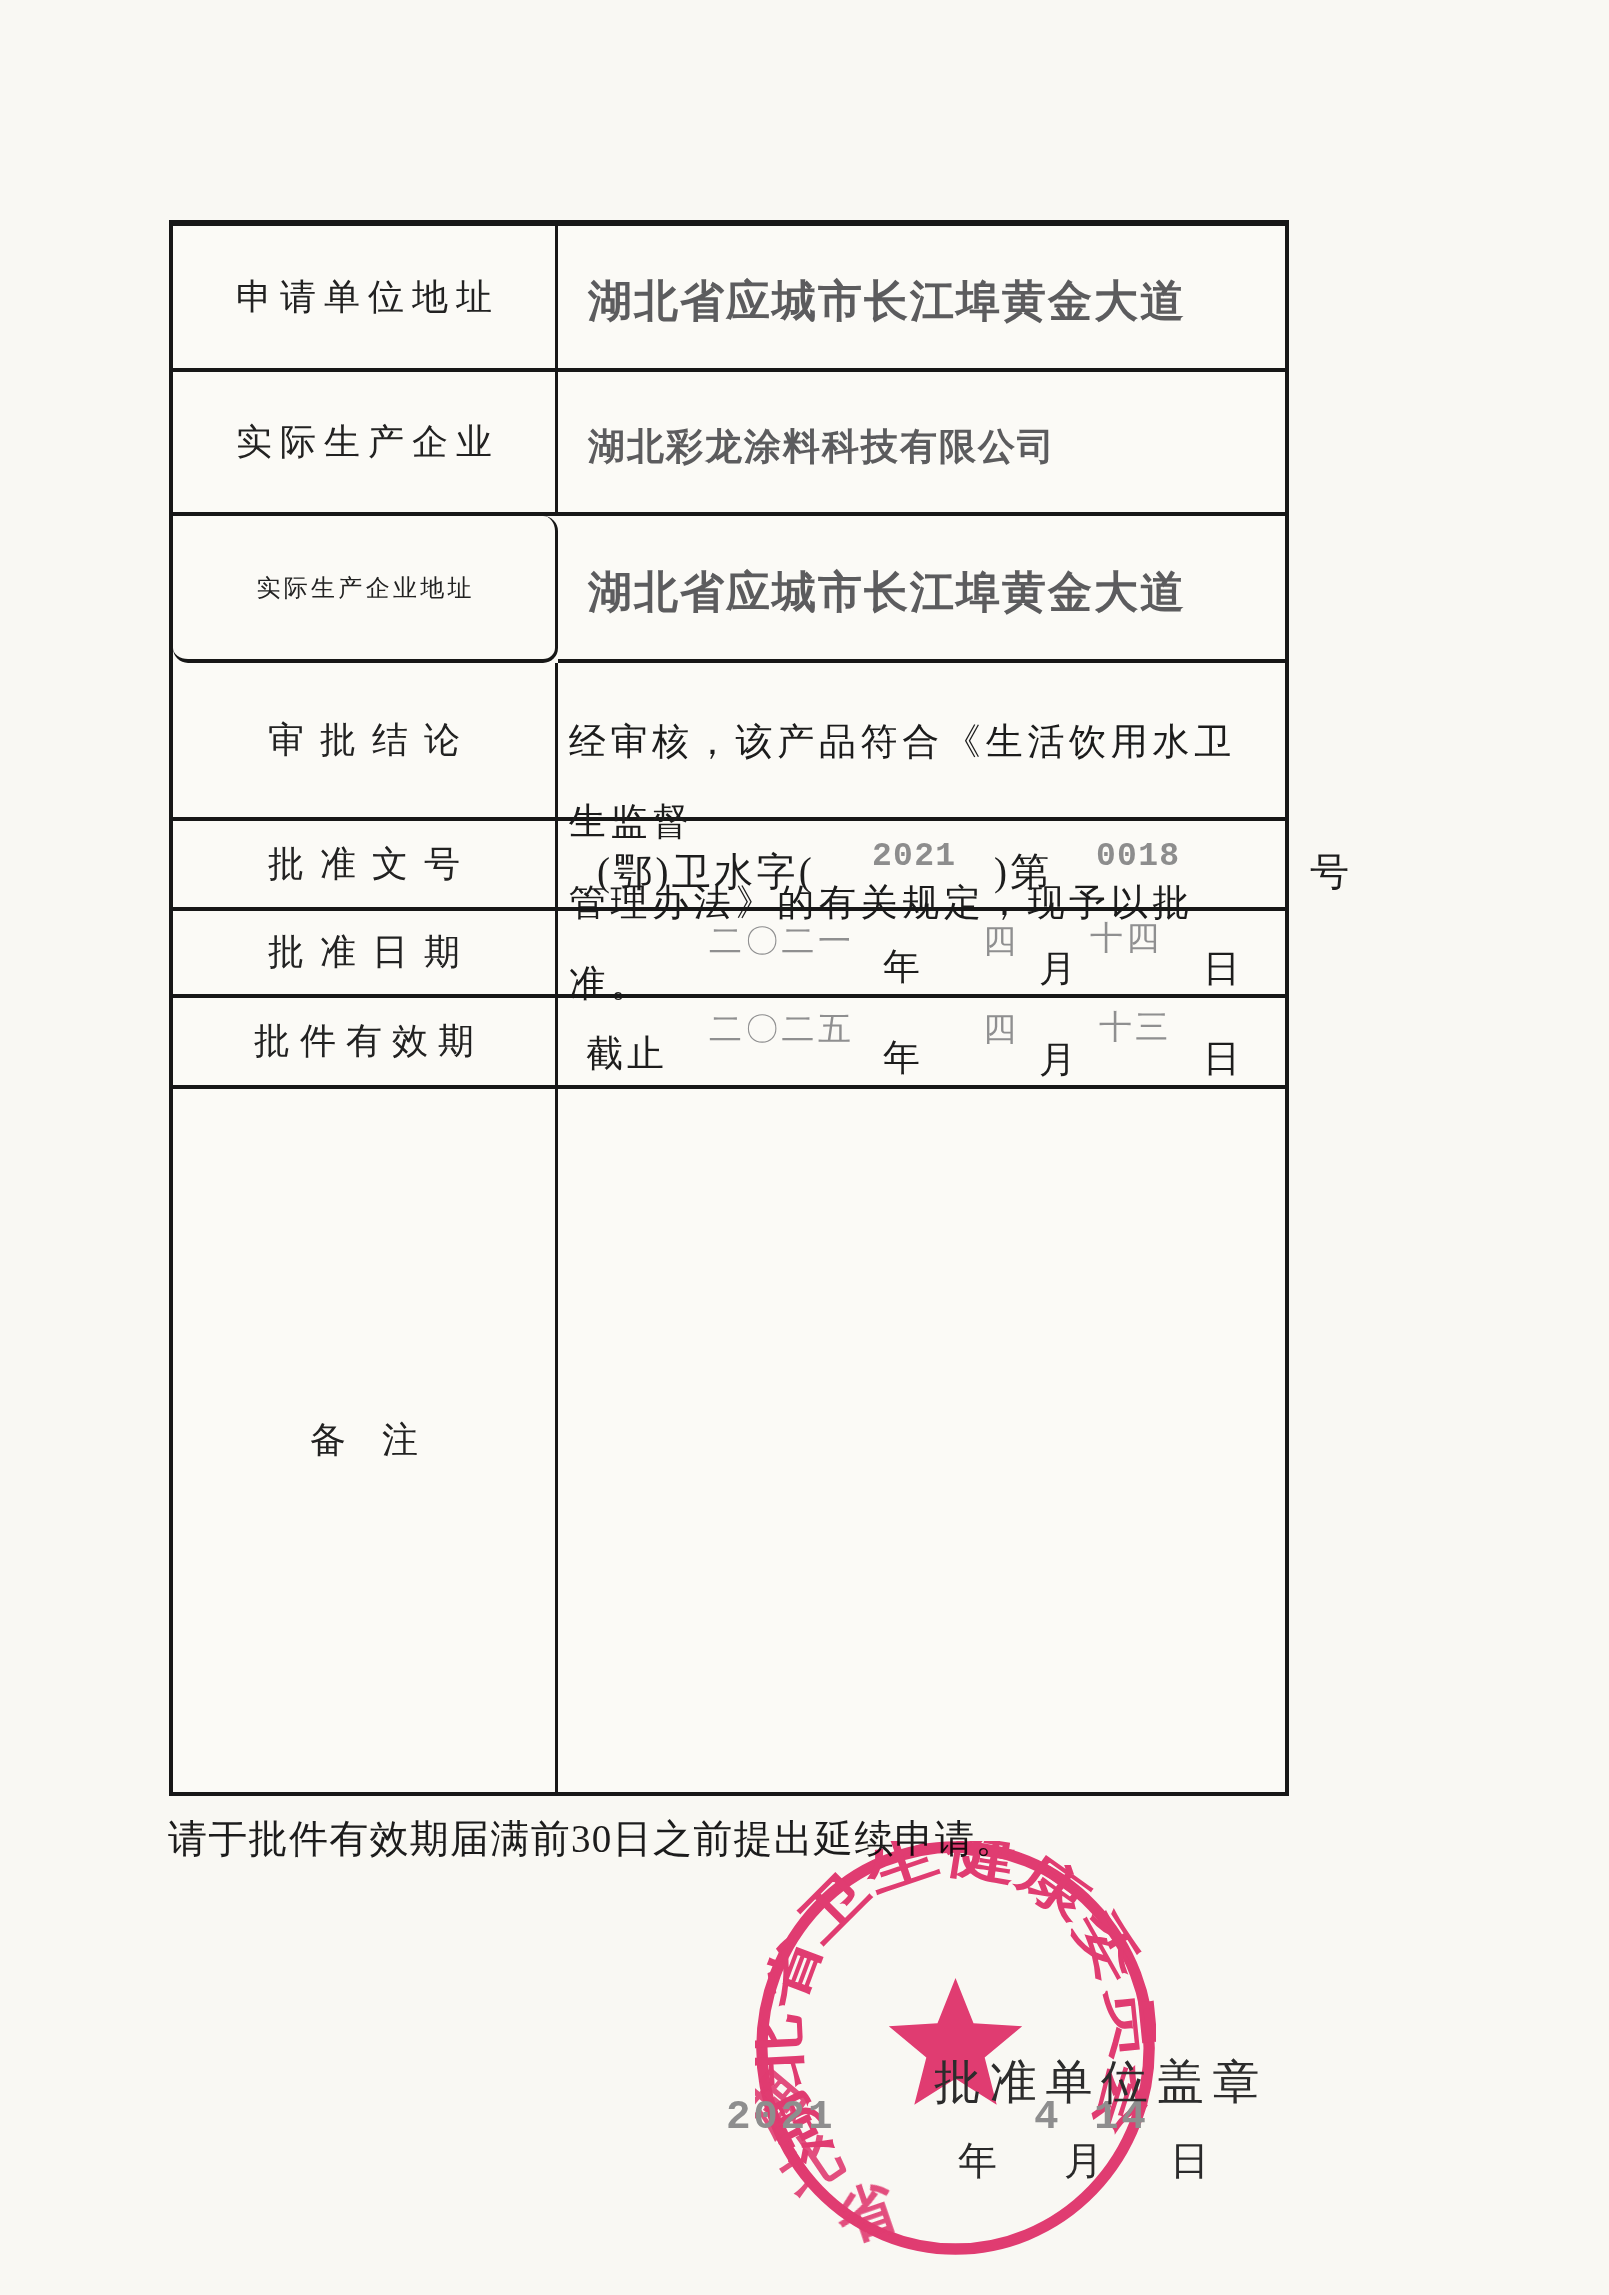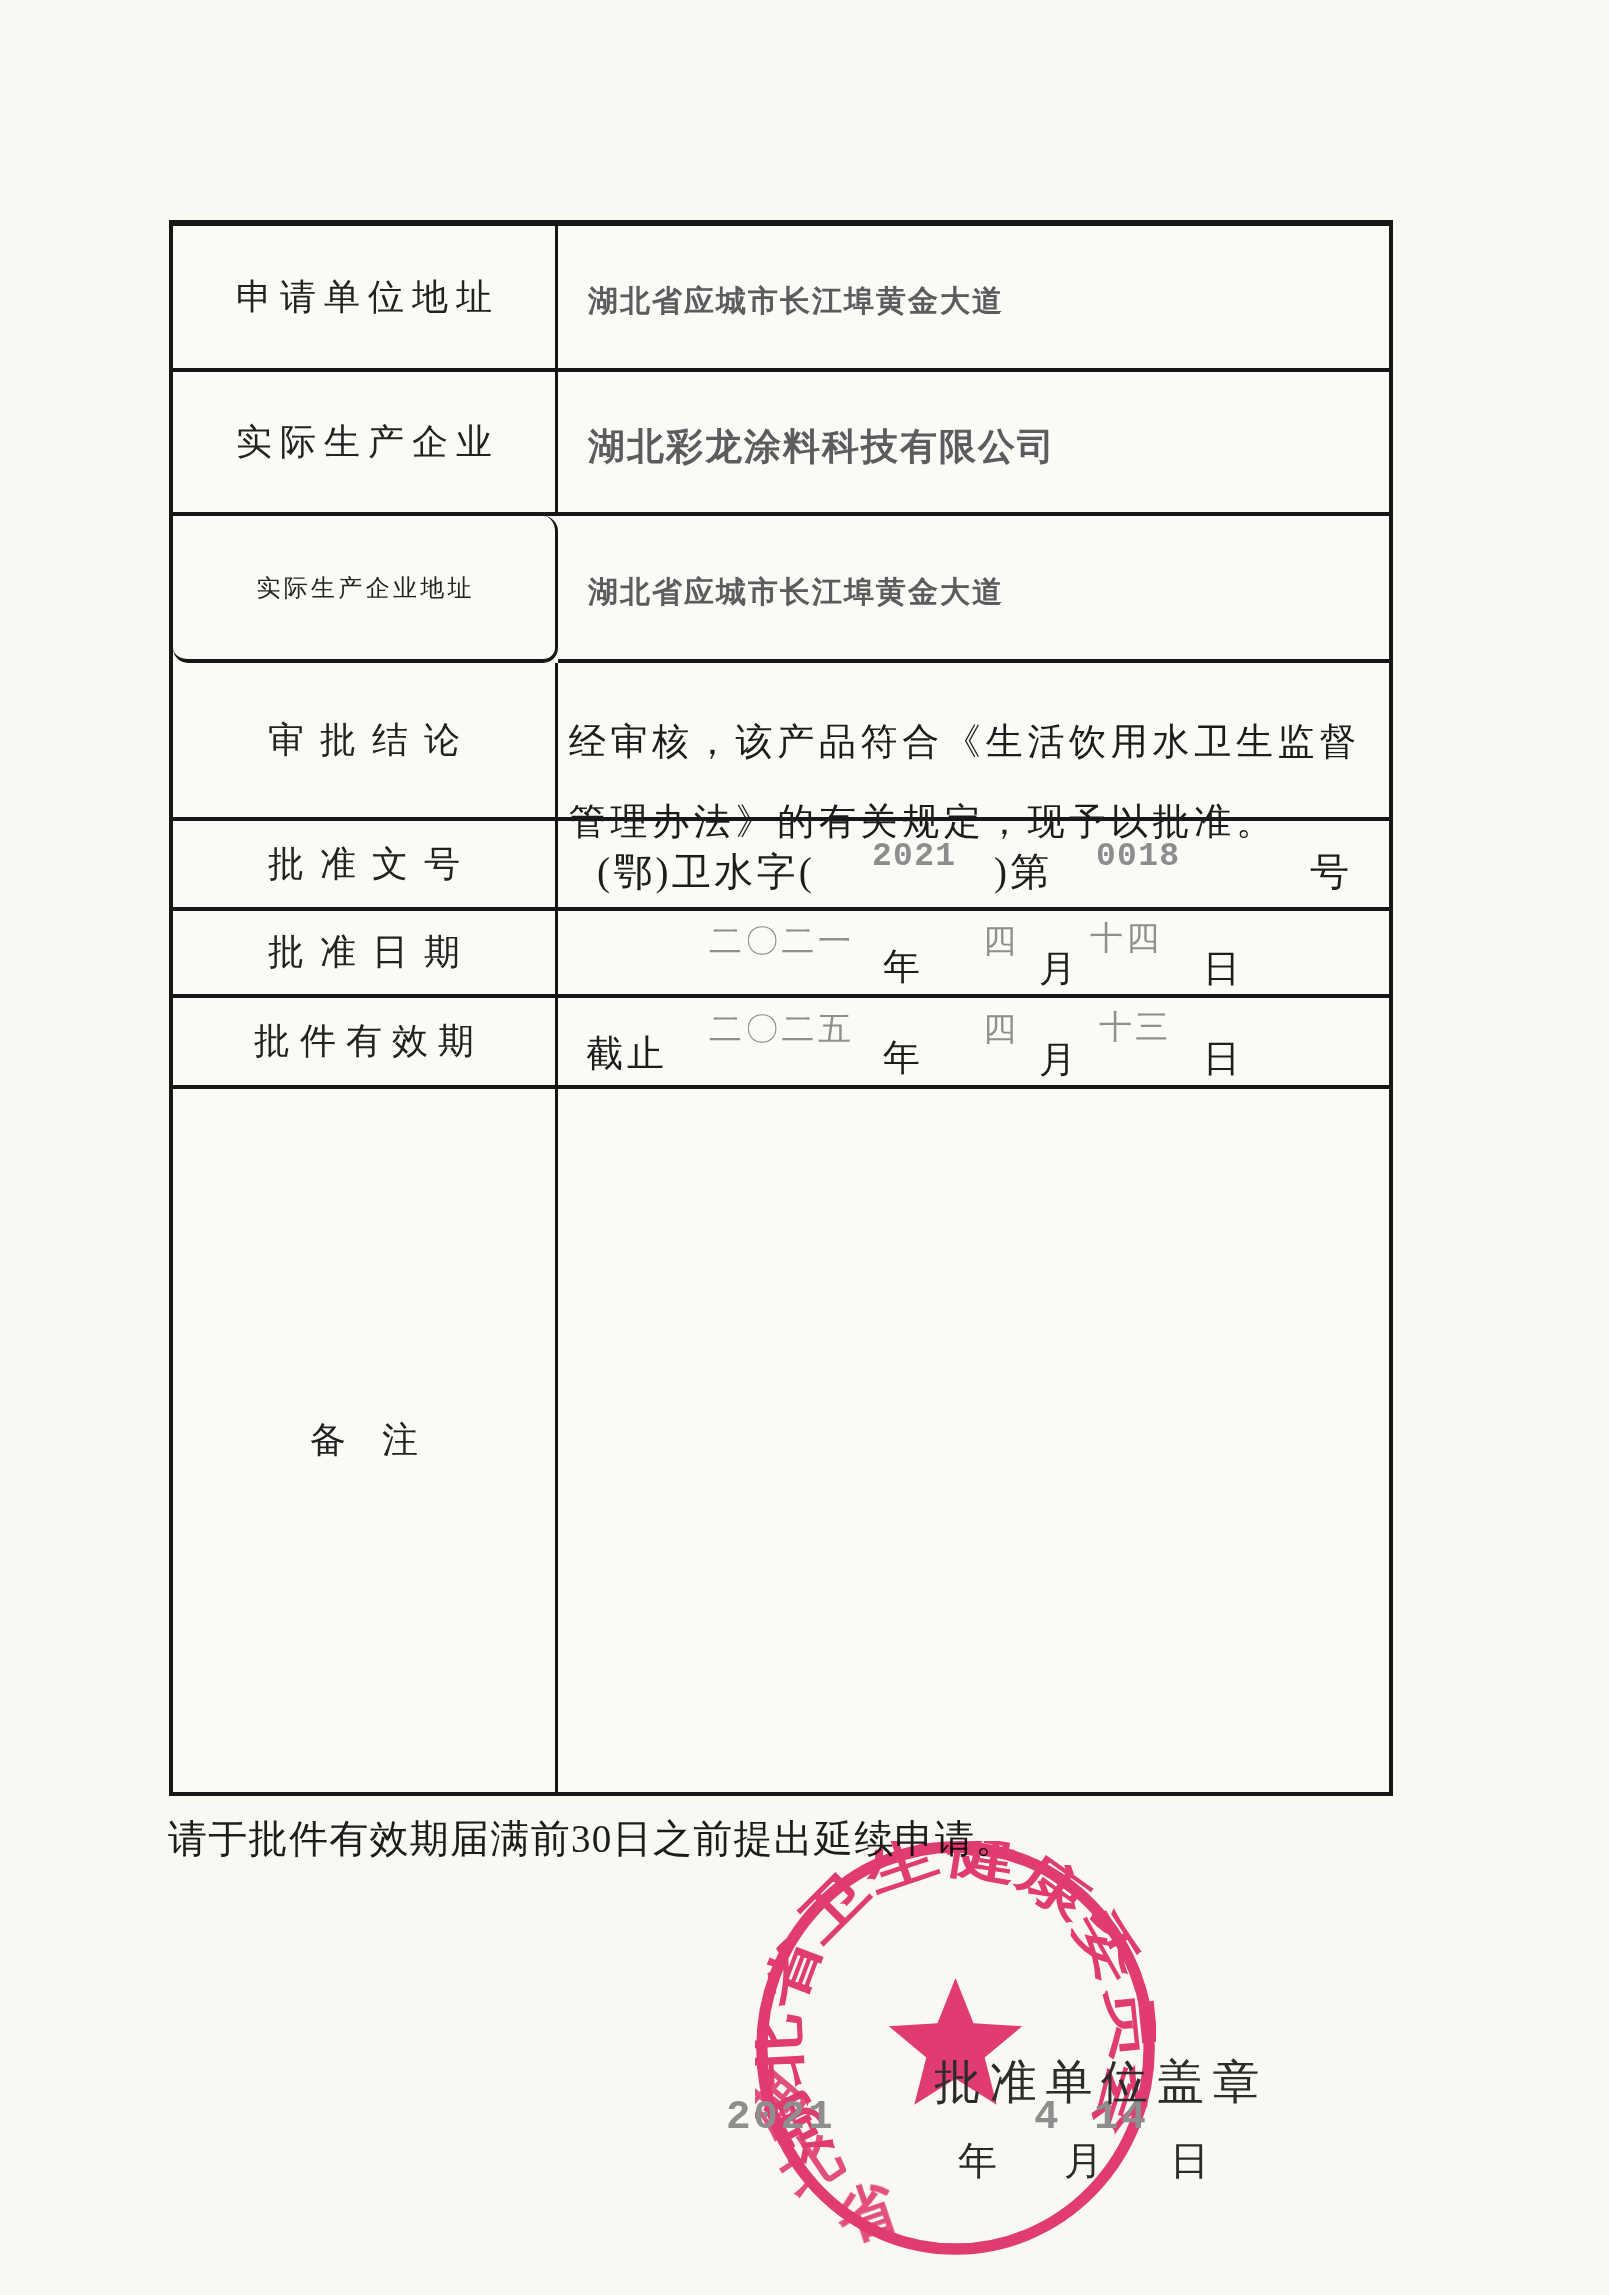--- a/index.html
+++ b/index.html
@@ -3,40 +3,40 @@
 <meta charset="utf-8">
 <style>
   html,body{margin:0;padding:0;background:#e8e8e6;}
   .page{
     position:relative;width:1609px;height:2295px;margin:0 auto;
     background:#f9f8f3;overflow:hidden;
     font-family:"Liberation Serif",serif;color:#1e1e1e;
   }
   
   .approval-table{
-    position:absolute;left:169px;top:220px;width:1224px;height:1576px;
+    position:absolute;left:169px;top:220px;width:1120px;height:1576px;
     box-sizing:border-box;border:4px solid #171717;border-top-width:6px;
     display:grid;grid-template-columns:385px 1fr;
     grid-template-rows:146px 144px 147px 158px 90px 87px 91px 1fr;
     background:#fbfaf6;
   }
   .lc{
     box-sizing:border-box;border-right:3.3px solid #171717;border-bottom:4px solid #171717;
     display:flex;align-items:center;justify-content:center;
     font-size:36px;letter-spacing:8px;text-indent:8px;color:#222;white-space:nowrap;
   }
   .vc{box-sizing:border-box;border-bottom:4px solid #171717;position:relative;}
   .nb{border-bottom:none;}
   .sp4{letter-spacing:16px;text-indent:16px;}
   .sp5{letter-spacing:10px;text-indent:10px;}
   .tight{letter-spacing:3.3px;text-indent:3.3px;font-size:24px;border-radius:15px;}
   .v-line{display:flex;align-items:center;padding:9.4px 20px 0 30px;}
   .v-bold{
     font-family:"Liberation Sans",sans-serif;font-weight:700;
-    font-size:30px;letter-spacing:2px;color:#5c5c5e;white-space:nowrap;
+    font-size:44px;letter-spacing:2px;color:#5c5c5e;white-space:nowrap;
   }
   .v-concl{
     padding:10.7px 17.4px 0 10.7px;font-size:37px;line-height:2.18;
     letter-spacing:4.7px;white-space:pre-line;color:#1c1c1c;margin-top:28px;
   }
   .v-remarks{padding:16px 18.7px 0 16px;font-size:37px;line-height:1.78;letter-spacing:4px;color:#222;}
   .remark-item{white-space:pre-line;padding-left:68px;text-indent:-68px;}
   .abs{position:absolute;white-space:nowrap;}
   .ser58{font-size:39px;letter-spacing:3.3px;color:#1d1d1d;}
   .ser56{font-size:37px;color:#1d1d1d;}

